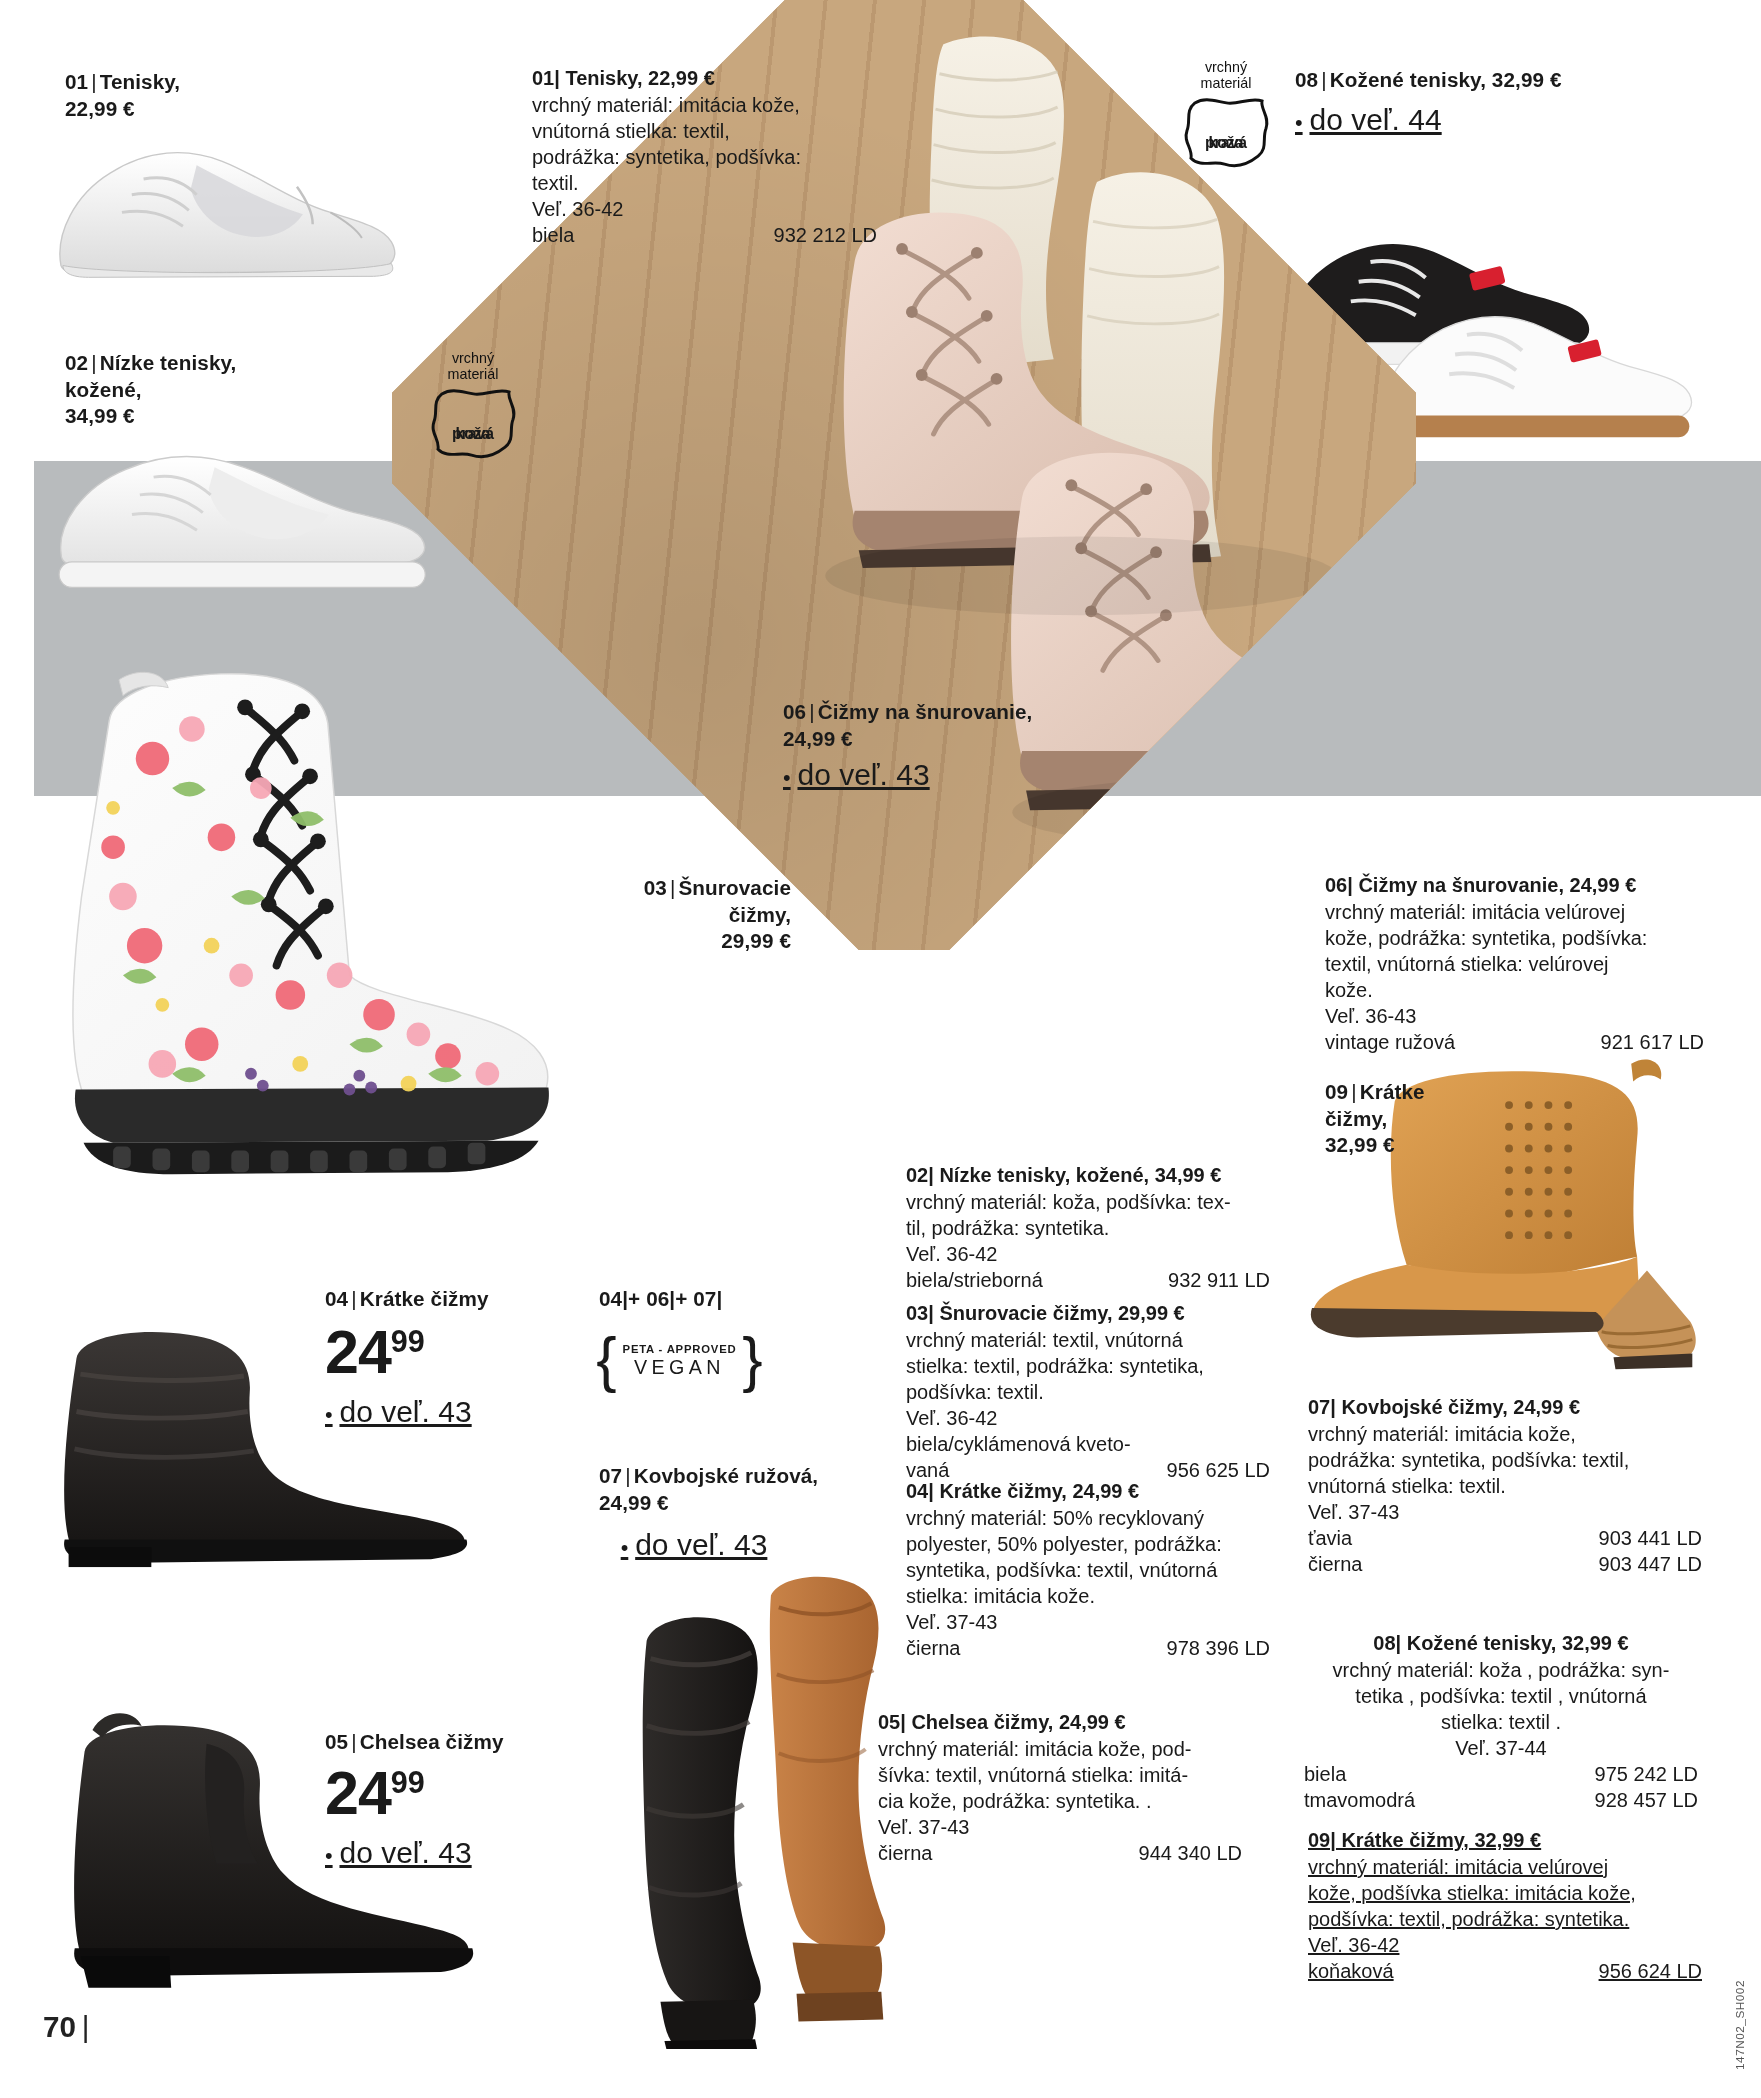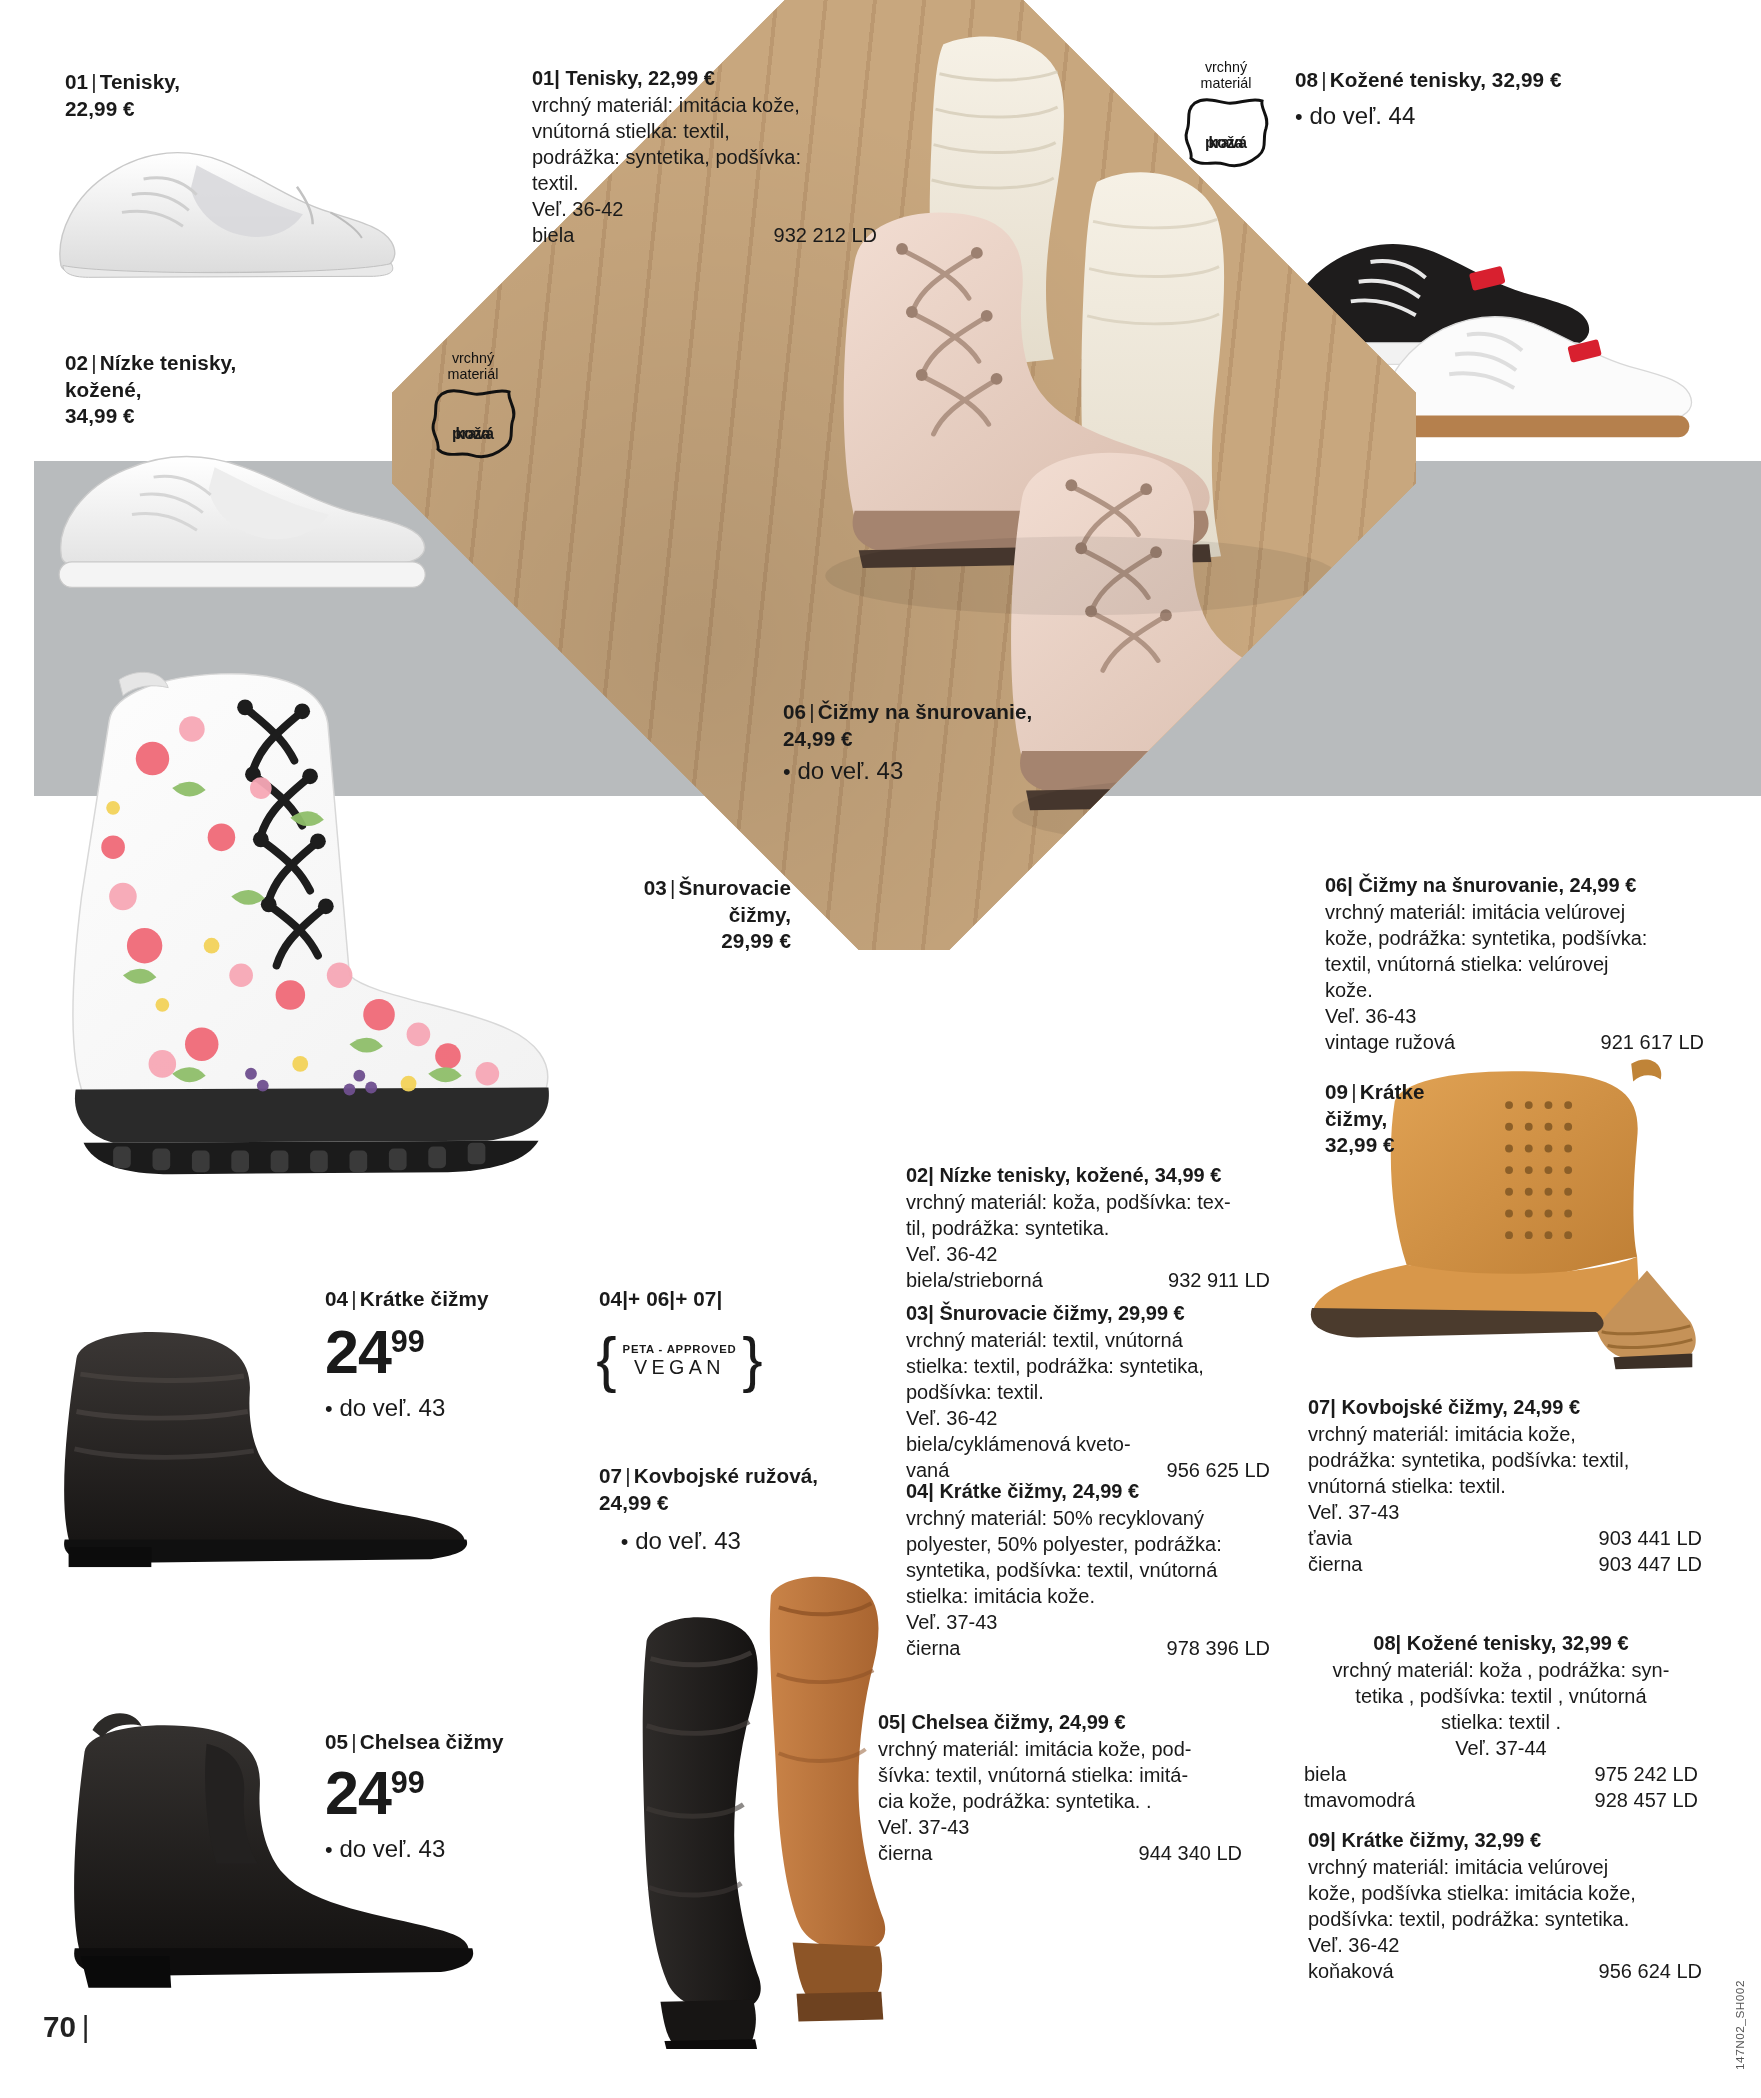--- a/index.html
+++ b/index.html
@@ -28,21 +28,21 @@
   .txt { position: absolute; line-height: 1.28; }
 
   .num-label { font-weight: bold; font-size: 20.7px; letter-spacing: 0.1px; }
   .sep { font-weight: normal; padding: 0 3px; }
 
   .desc { font-size: 20px; line-height: 1.3; }
   .desc .hdr { font-weight: bold; display: block; margin-bottom: 1px; }
   .desc .row { display: flex; justify-content: space-between; }
   .desc .code { white-space: nowrap; padding-left: 9.9px; }
 
-  .bullet { font-size: 24px; }
+  .bullet { font-size: 30px; text-decoration: underline; }
   .bullet:before { content: "\2022"; font-size: 21.7px; padding-right: 6.9px; }
 
   
   .price-big { font-size: 61px; font-weight: bold; letter-spacing: -1px; line-height: 1; }
   .price-big sup { font-size: 30.5px; vertical-align: super; letter-spacing: 0; }
 
   
   .leather { position: absolute; width: 118px; text-align: center; }
   .leather .cap { font-size: 14.3px; line-height: 1.15; color: #111; }
   .leather .shape {
@@ -660,21 +660,21 @@
     <div class="row">
       <span>biela</span>
       <span class="code">975 242 LD</span>
     </div>
     <div class="row">
       <span>tmavomodrá</span>
       <span class="code">928 457 LD</span>
     </div>
   </div>
 
-  <div class="txt desc" style="left:1308px; top:1827px; width:394px;">
+  <div class="txt desc" style="left:1308px; top:1827px; width:394px;text-decoration:underline;">
     <span class="hdr">09| Krátke čižmy, 32,99 €</span>
     <span>vrchný materiál: imitácia velúrovej</span><br>
     <span>kože, podšívka stielka: imitácia kože,</span><br>
     <span>podšívka: textil, podrážka: syntetika.</span><br>
     <span>Veľ. 36-42</span>
     <div class="row">
       <span>koňaková</span>
       <span class="code">956 624 LD</span>
     </div>
   </div>

